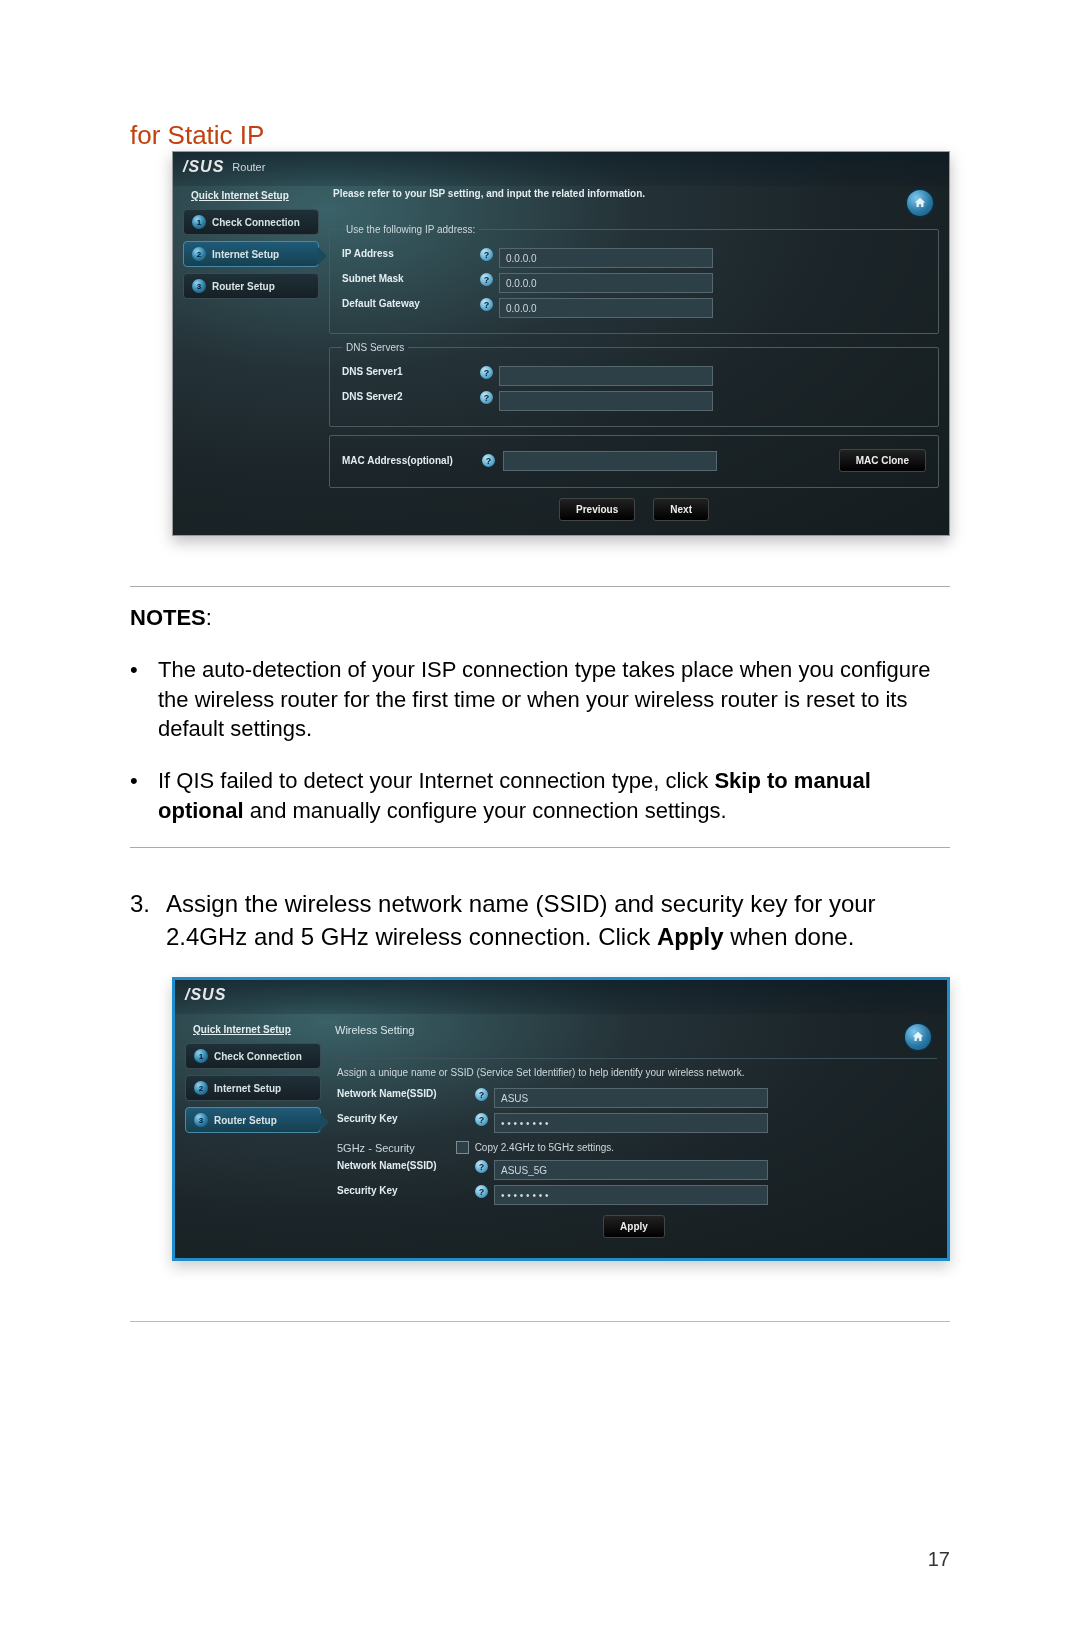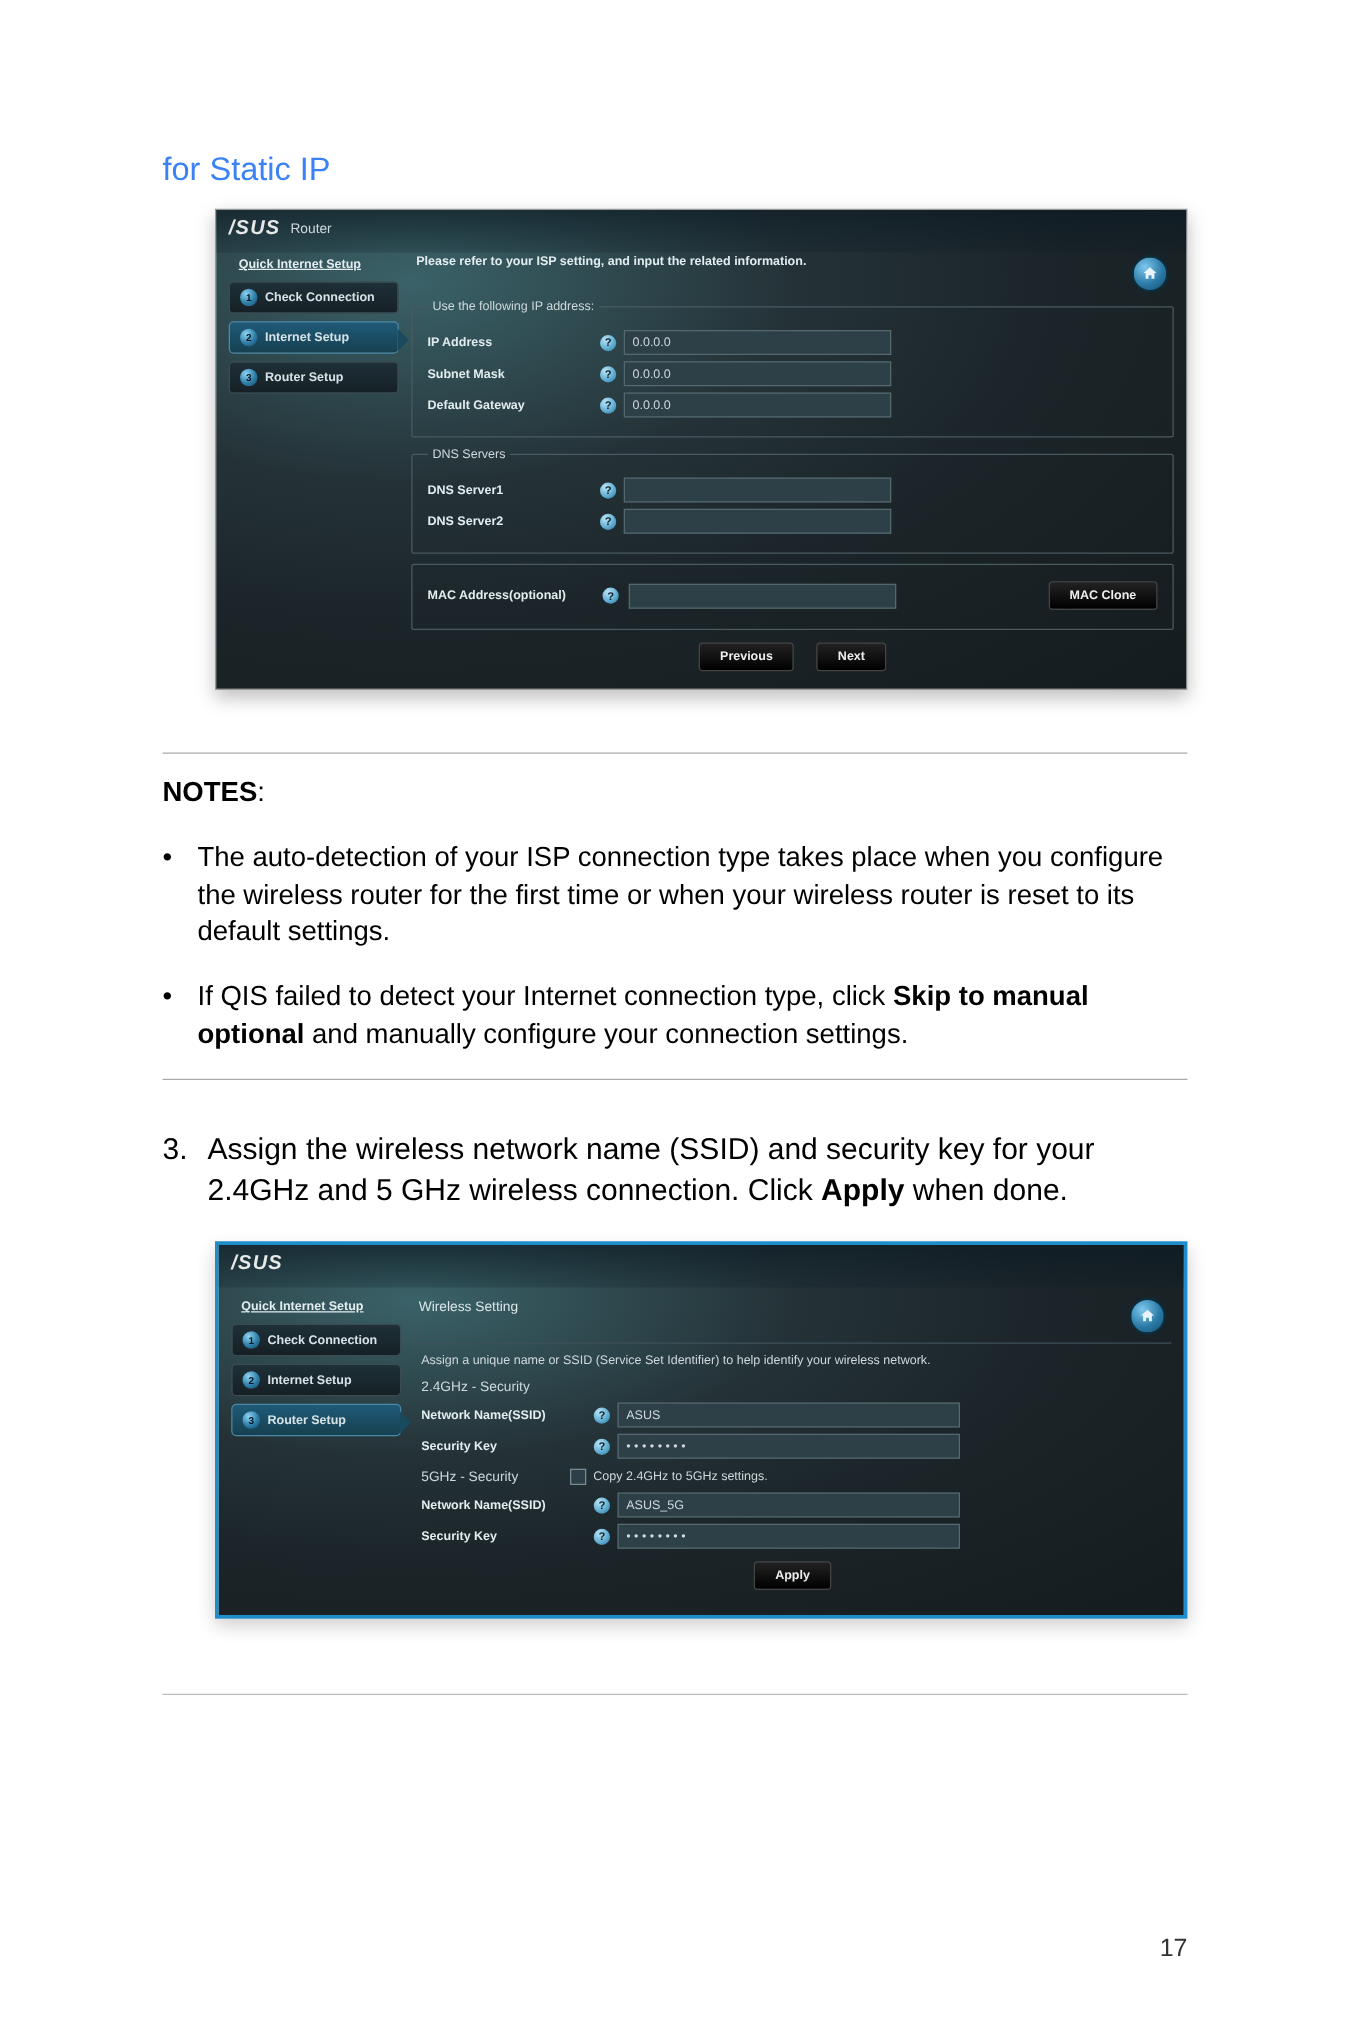--- a/index.html
+++ b/index.html
@@ -1,37 +1,37 @@
 <!DOCTYPE html>
 <html><head>
 <meta charset="utf-8">
 <style>
 body{margin:0;padding:0;background:#fff;font-family:"Myriad Pro","Segoe UI",Arial,sans-serif;width:1080px}
 .page{padding:120px 130px 60px 130px;box-sizing:border-box;min-height:1627px;position:relative}
-.heading{font-size:26px;color:#3b82f6;margin-bottom:16px}
+.heading{font-size:26px;color:#c2410c;margin-bottom:0}
 .screenshot{border:1px solid #999;box-shadow:0 6px 14px rgba(0,0,0,.25);margin:0 0 50px 42px}
 .router-ui{background:radial-gradient(ellipse at 20% 15%,#3a6268 0%,#243237 35%,#1b2428 60%,#151c1f 100%);color:#fff;font-family:Arial,sans-serif;font-size:12px}
 .router-header{display:flex;align-items:center;padding:6px 10px 10px;background:linear-gradient(to bottom,rgba(10,25,35,.6),rgba(10,25,35,.2))}
 .brand{font-weight:bold;font-style:italic;letter-spacing:1px;font-size:16px;color:#e8e8e8}
 .brand-sub{font-size:11px;margin-left:8px;color:#cfd8dc;font-weight:normal}
 .router-body{display:flex;padding:0 10px 14px;gap:10px}
 .sidebar{width:136px;flex-shrink:0}
 .sb-title{font-size:10px;font-weight:bold;color:#e3edf0;padding:4px 8px 8px;text-decoration:underline}
 .sb-item{background:linear-gradient(to bottom,#1f3038,#152025);border:1px solid #3a4c52;border-radius:4px;margin-bottom:6px;padding:5px 8px;font-size:10px;font-weight:bold;color:#d7e3e7;display:flex;align-items:center;gap:6px;position:relative}
 .sb-item.active{background:linear-gradient(to bottom,#1f5a78,#164050);border-color:#4a8aa8}
 .sb-item.active::after{content:"";position:absolute;right:-9px;top:5px;border-left:9px solid #1a4a5e;border-top:9px solid transparent;border-bottom:9px solid transparent}
 .sb-dot{width:14px;height:14px;border-radius:50%;background:radial-gradient(circle at 35% 30%,#8fd4f2,#2c7da8 55%,#174a62);font-size:8px;display:flex;align-items:center;justify-content:center;color:#03141c;font-weight:bold}
 .main{flex:1}
 .main-top{display:flex;justify-content:space-between;align-items:flex-start;padding:2px 4px 6px}
 .instr{font-size:10px;font-weight:bold;color:#e3edf0}
 .home-btn{width:26px;height:26px;border-radius:50%;background:radial-gradient(circle at 35% 30%,#7ec8ee,#2b7aa6 55%,#155072);border:2px solid #0e2b3a;display:flex;align-items:center;justify-content:center}
 .home-btn svg{width:14px;height:14px;fill:#e8f4fa}
 fieldset{border:1px solid #4a5a60;border-radius:2px;margin:0 0 8px;padding:8px 12px 10px}
 legend{font-size:10px;color:#cfd8dc;padding:0 4px}
-.row{display:flex;align-items:center;margin:5px 0;gap:6px}
+.row{display:flex;margin:5px 0;gap:6px}
 .row label{width:132px;font-size:10px;font-weight:bold;color:#e3edf0}
 .info{width:13px;height:13px;border-radius:50%;background:radial-gradient(circle at 35% 30%,#bce6f8,#5aa8ce 60%,#2d7092);color:#0a2330;font-size:9px;display:flex;align-items:center;justify-content:center;font-weight:bold;flex-shrink:0}
 .row input[type=text],.row input[type=password]{background:#2d4048;border:1px solid #55686f;color:#cfd8dc;font-size:10px;padding:2px 6px;height:14px;width:200px}
 .btn{background:linear-gradient(to bottom,#222,#000);border:1px solid #444;color:#eee;font-size:10px;font-weight:bold;padding:5px 16px;border-radius:3px;cursor:pointer}
 .btns{display:flex;justify-content:center;gap:18px;margin-top:10px}
 .mac-row{display:flex;align-items:center;gap:8px}
 .mac-row input{width:170px}
 .hr{border:none;border-top:1px solid #aaa;margin:0 0 18px}
 .notes-label{font-size:22px;font-weight:bold;margin:0 0 24px}
 .notes-colon{font-weight:normal}
@@ -181,21 +181,20 @@
             <div class="sect-head">Wireless Setting</div>
             <div class="home-btn">
                 <svg viewBox="0 0 24 24">
                   <path d="M12 3l9 8h-3v8h-4v-5h-4v5H6v-8H3z"></path>
                 </svg>
               </div>
           </div>
           <div style="border-top:1px solid #3e5059;margin:0 0 8px"></div>
           <div style="padding:0 6px 6px">
             <div style="font-size:10px;color:#cfd8dc;margin:4px 0 10px">Assign a unique name or SSID (Service Set Identifier) to help identify your wireless network.</div>
-            <div class="sub">2.4GHz - Security</div>
             <div class="row">
                 <label>Network Name(SSID)</label>
                 <span class="info">?</span>
                 <input type="text" style="width: 260px;" value="ASUS">
               </div>
             <div class="row">
                 <label>Security Key</label>
                 <span class="info">?</span>
                 <input type="text" style="width: 260px;" value="• • • • • • • •">
               </div>

